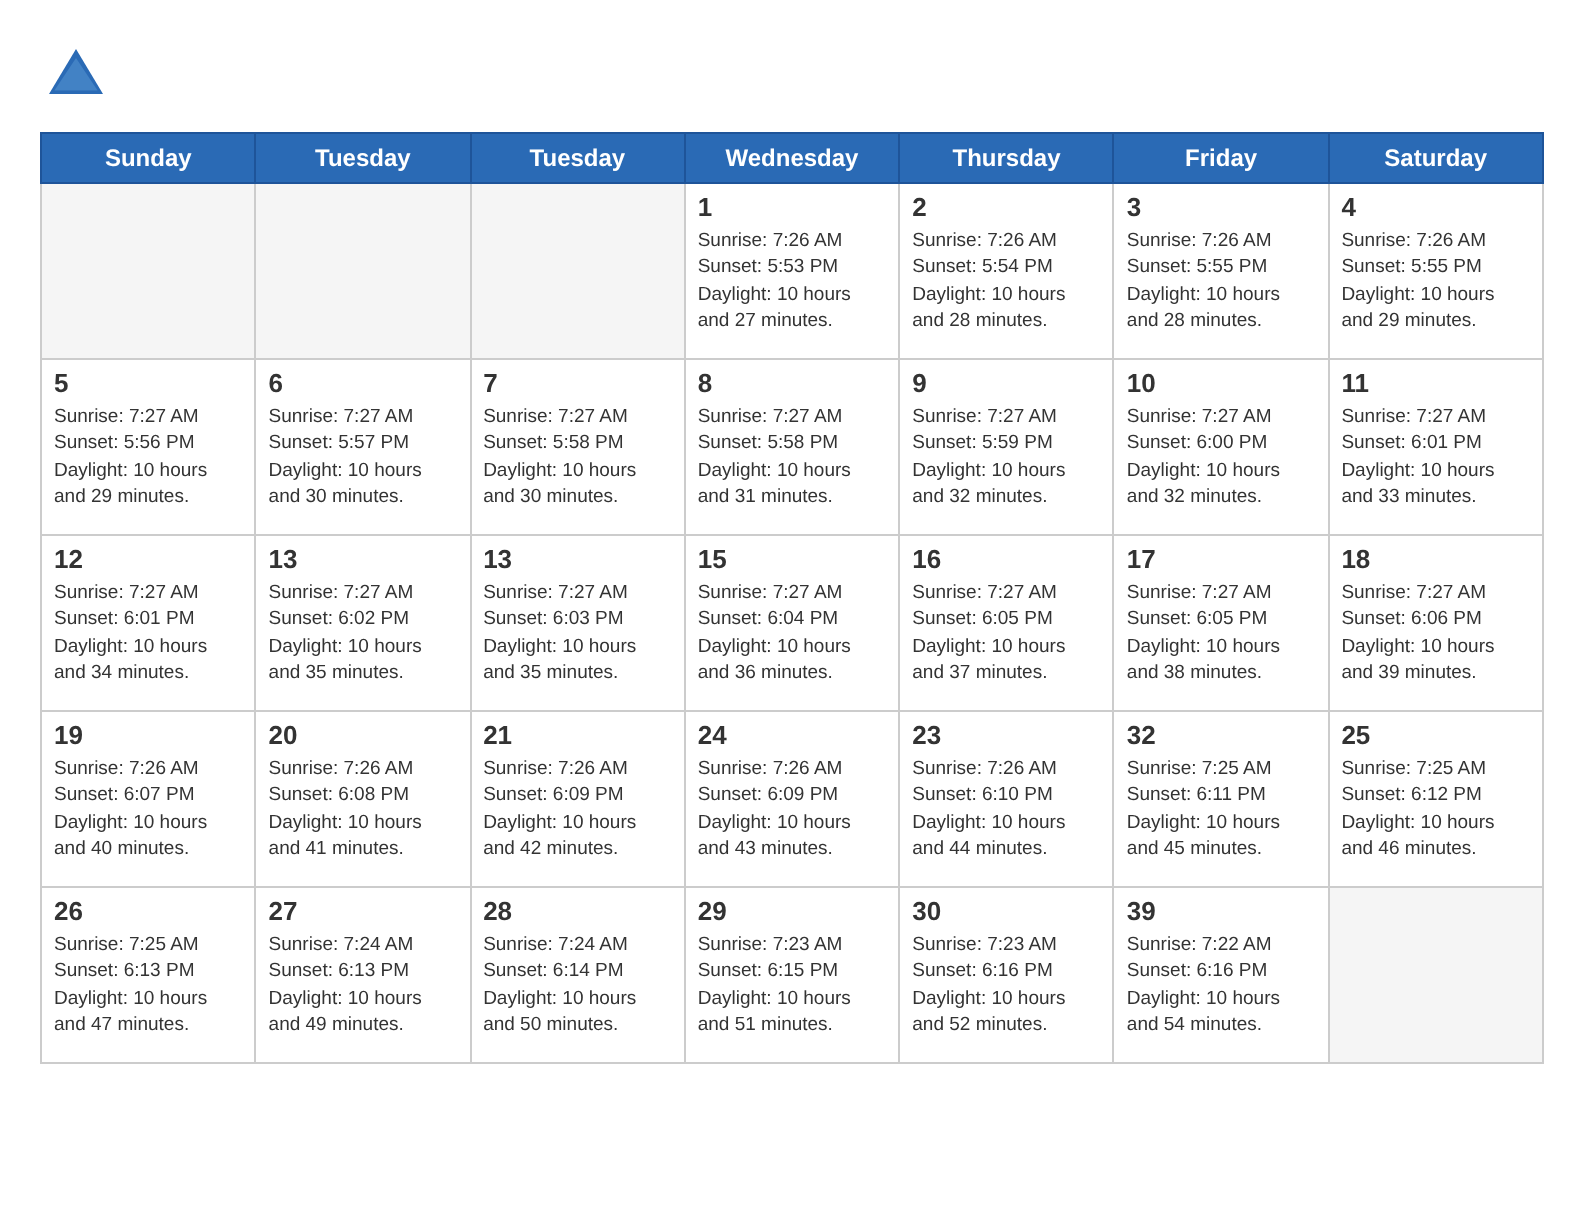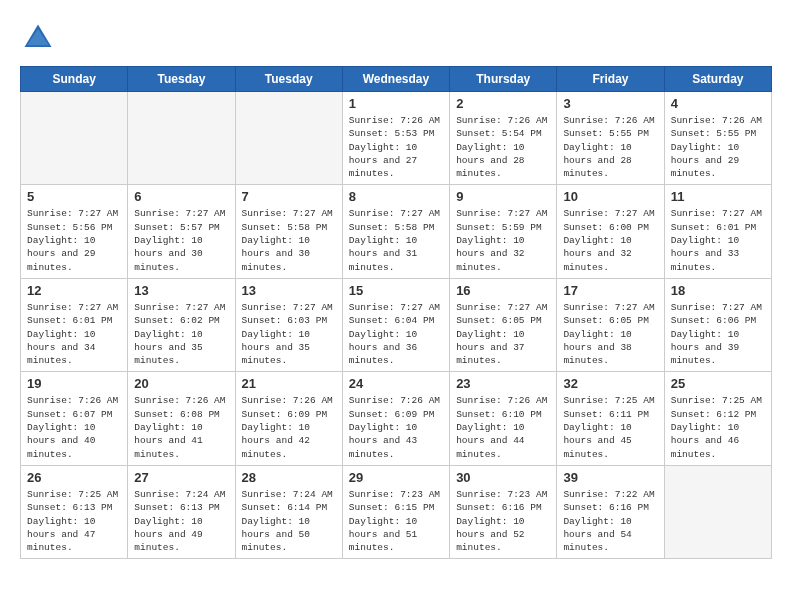--- a/index.html
+++ b/index.html
@@ -76,21 +76,20 @@
     .day-num {
       font-size: 13px;
       font-weight: bold;
       margin-bottom: 3px;
       display: block;
     }
     .day-info {
       font-size: 9.5px;
       line-height: 1.4;
       color: #333;
-      font-family: Liberation Mono, monospace;
     }
     tr.week-row td {
       background: #fff;
     }
     tr.week-row:nth-child(odd) td:not(.empty) {
       background: #fff;
     }
   </style>
 </head>
 <body>

